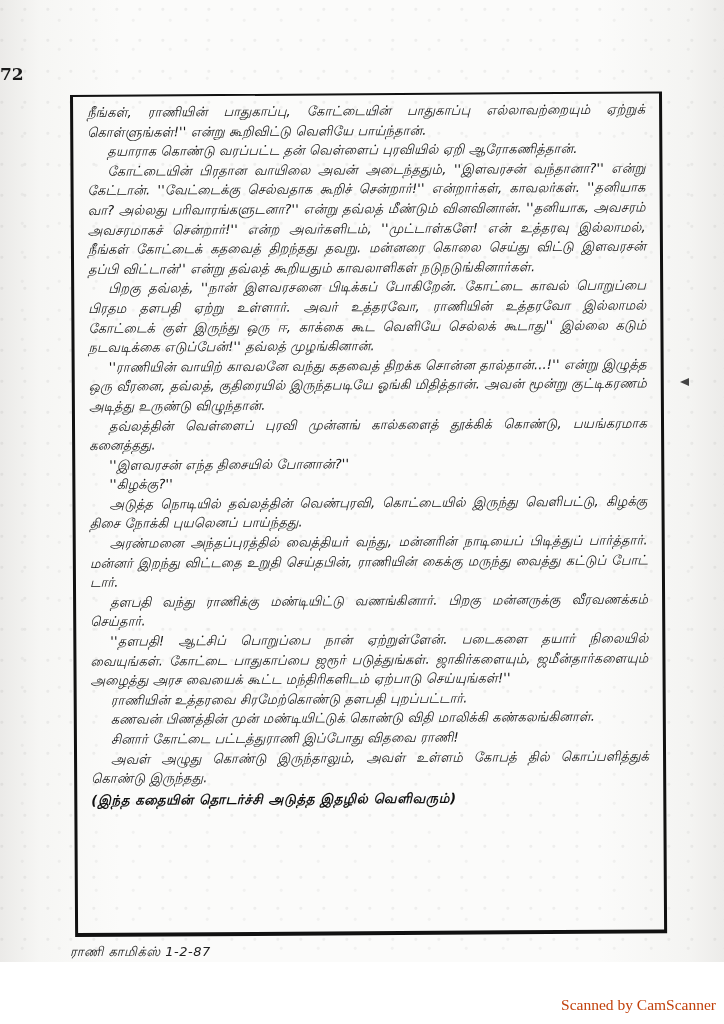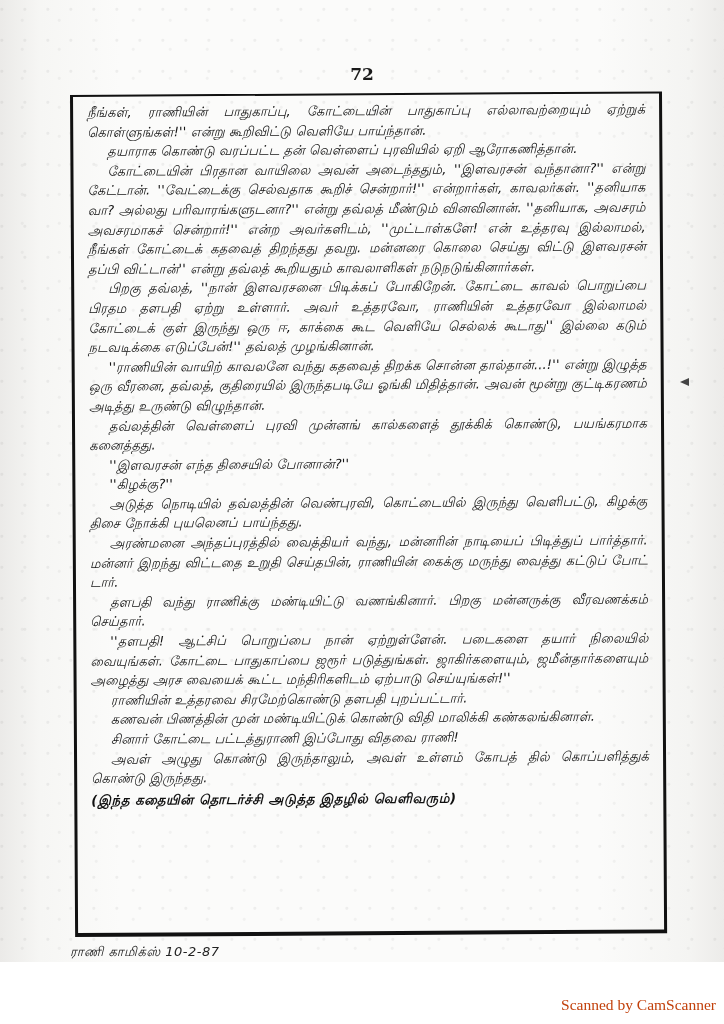--- a/index.html
+++ b/index.html
@@ -23,21 +23,20 @@
       background:
         radial-gradient(circle at 8% 30%, rgba(0,0,0,0.05) 0 1px, transparent 2px) 0 0/23px 31px,
         radial-gradient(circle at 60% 70%, rgba(0,0,0,0.04) 0 1px, transparent 2px) 0 0/37px 29px,
         linear-gradient(90deg, #ebeae8 0px, #f6f6f4 40px, #fbfbfa 120px, #fbfbfa 600px, #f4f4f2 690px, #ecebe9 724px);
     }
     .page-number {
       position: absolute;
       left: 0;
       width: 724px;
       top: 64px;
-      text-align: center;
       font-family: "DejaVu Serif", serif;
       font-weight: bold;
       font-size: 17px;
       color: #1a1a1a;
     }
     .story-box {
       position: absolute;
       left: 70px;
       top: 95px;
       width: 592px;
@@ -128,16 +127,16 @@
       <p class="para">ராணியின் உத்தரவை சிரமேற்கொண்டு தளபதி புறப்பட்டார்.</p>
       <p class="para">கணவன் பிணத்தின் முன் மண்டியிட்டுக் கொண்டு விதி மாலிக்கி கண்கலங்கினாள்.</p>
       <p class="para">சினார் கோட்டை பட்டத்துராணி இப்போது விதவை ராணி!</p>
       <p class="para">அவள் அழுது கொண்டு இருந்தாலும், அவள் உள்ளம் கோபத் தில் கொப்பளித்துக் கொண்டு இருந்தது.</p>
       <p class="continued-note">(இந்த கதையின் தொடர்ச்சி அடுத்த இதழில் வெளிவரும்)</p>
     </div>
   </div>
 
   <div class="scan-mark"></div>
 
-  <div class="issue-footer">ராணி காமிக்ஸ் 10-2-87</div>
+  <div class="issue-footer">ராணி காமிக்ஸ் 1-2-87</div>
 </div>
 
 <div class="watermark">Scanned by CamScanner</div>
 
 </body></html>

